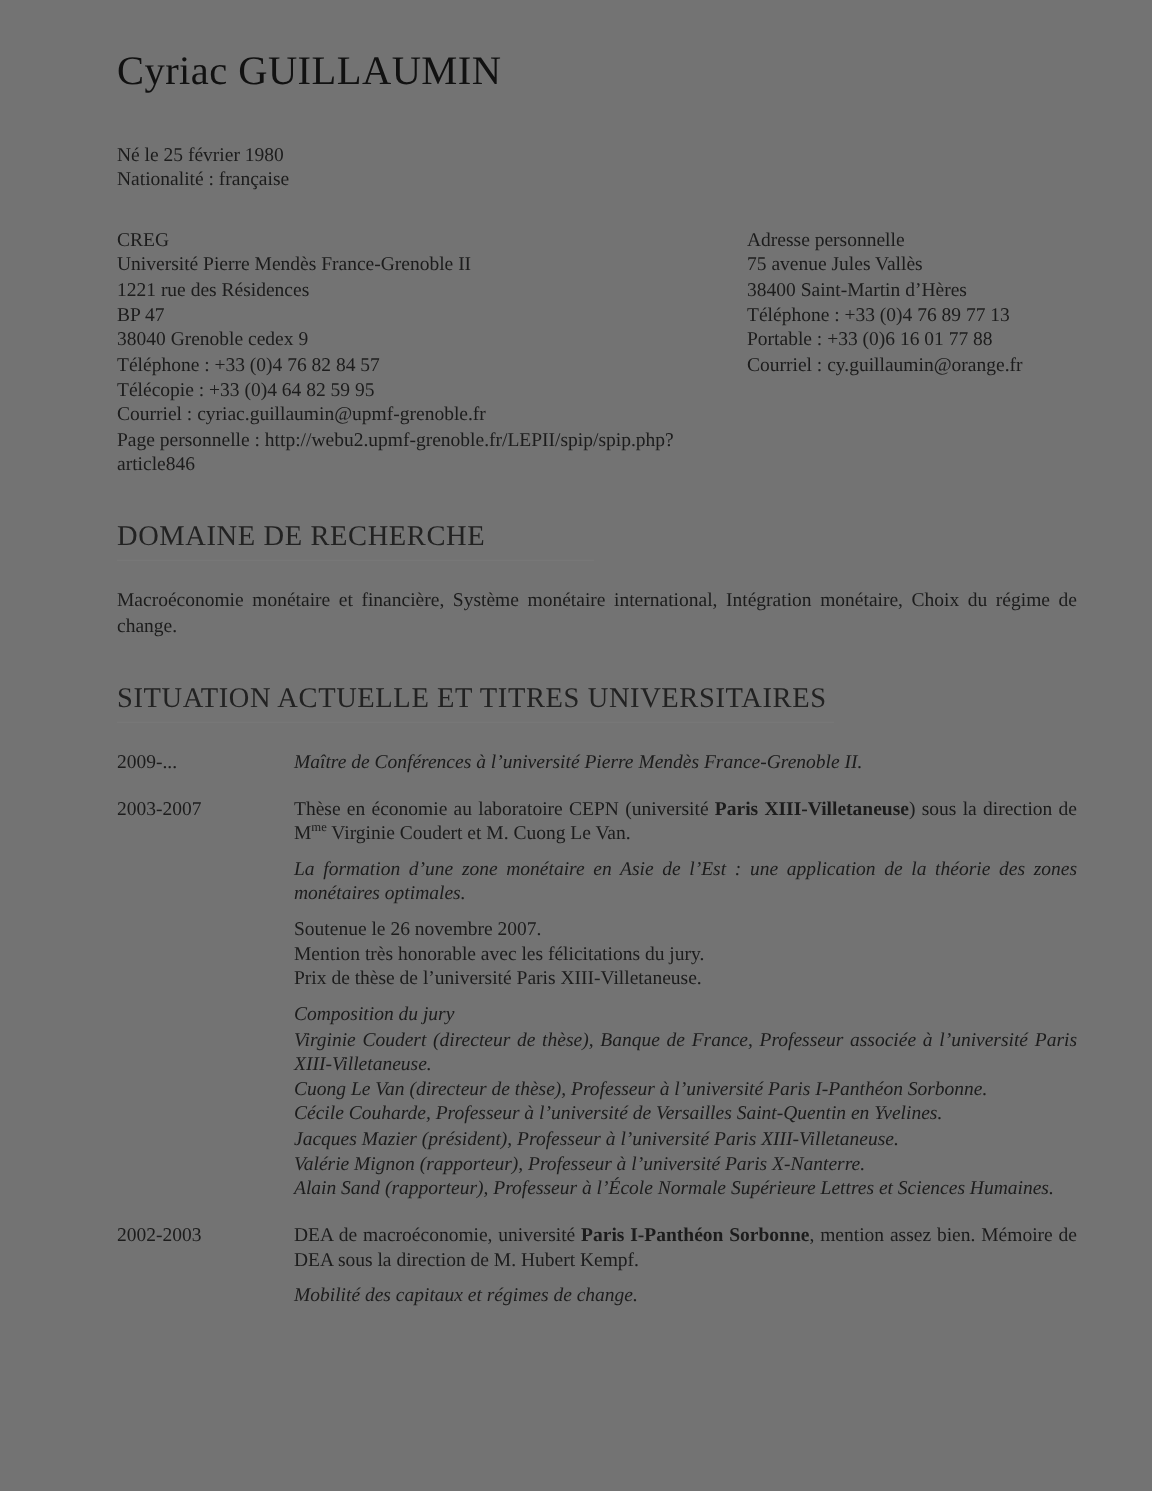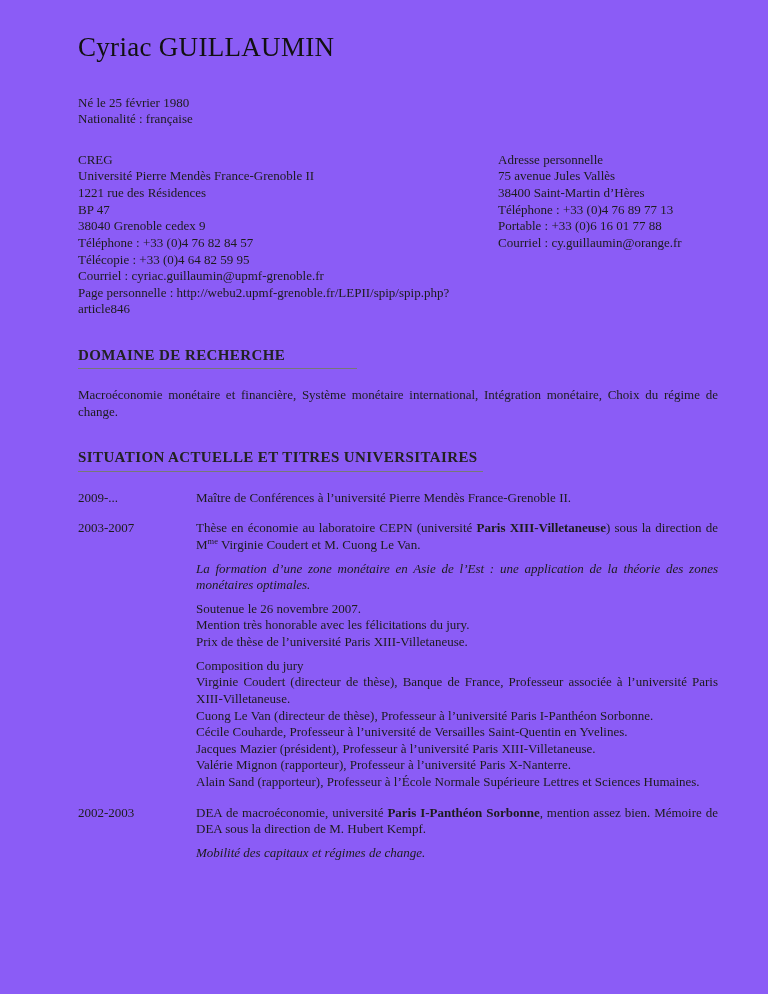--- a/index.html
+++ b/index.html
@@ -4,21 +4,21 @@
 <style>
   html, body {
     margin: 0;
     padding: 0;
     background: #ffffff;
   }
   .page {
     width: 768px;
     height: 994px;
     box-sizing: border-box;
-    background: #8b5cf6;
+    background: #737373;
     color: #1c1c1c;
     font-family: "Liberation Serif", "DejaVu Serif", serif;
     font-size: 13px;
     line-height: 1.28;
     padding: 30px 50px 20px 78px;
     overflow: hidden;
   }
   .title {
     font-size: 27px;
     font-weight: normal;
@@ -30,22 +30,22 @@
     margin-bottom: 24px;
   }
   .addresses {
     display: flex;
     margin-bottom: 28px;
   }
   .addr-col-pro { width: 420px; flex: none; }
   .addr-col-perso { flex: 1; }
   .section-heading {
     display: inline-block;
-    font-size: 15px;
-    font-weight: bold;
+    font-size: 19px;
+    font-weight: normal;
     letter-spacing: 0.4px;
     color: #222222;
     margin: 0 0 18px 0;
     padding-bottom: 3px;
     border-bottom: 1px solid #777777;
   }
   .sh-research { padding-right: 72px; }
   .sh-positions { padding-right: 5px; }
   .research-body {
     margin: 0 0 28px 0;
@@ -55,21 +55,21 @@
     display: flex;
     margin-bottom: 14px;
   }
   .entry:last-child { margin-bottom: 0; }
   .entry-date {
     width: 118px;
     flex: none;
   }
   .entry-body { flex: 1; }
   .para { margin: 0 0 7px 0; }
-  .para:last-child { margin-bottom: 0; }
+  .para:last-child { margin-bottom: 0; font-style: italic; }
   .just { text-align: justify; }
   .ital { font-style: italic; }
   .b { font-weight: bold; }
   .line { display: block; }
   sup {
     font-size: 0.65em;
     vertical-align: super;
     line-height: 0;
   }
 </style>

